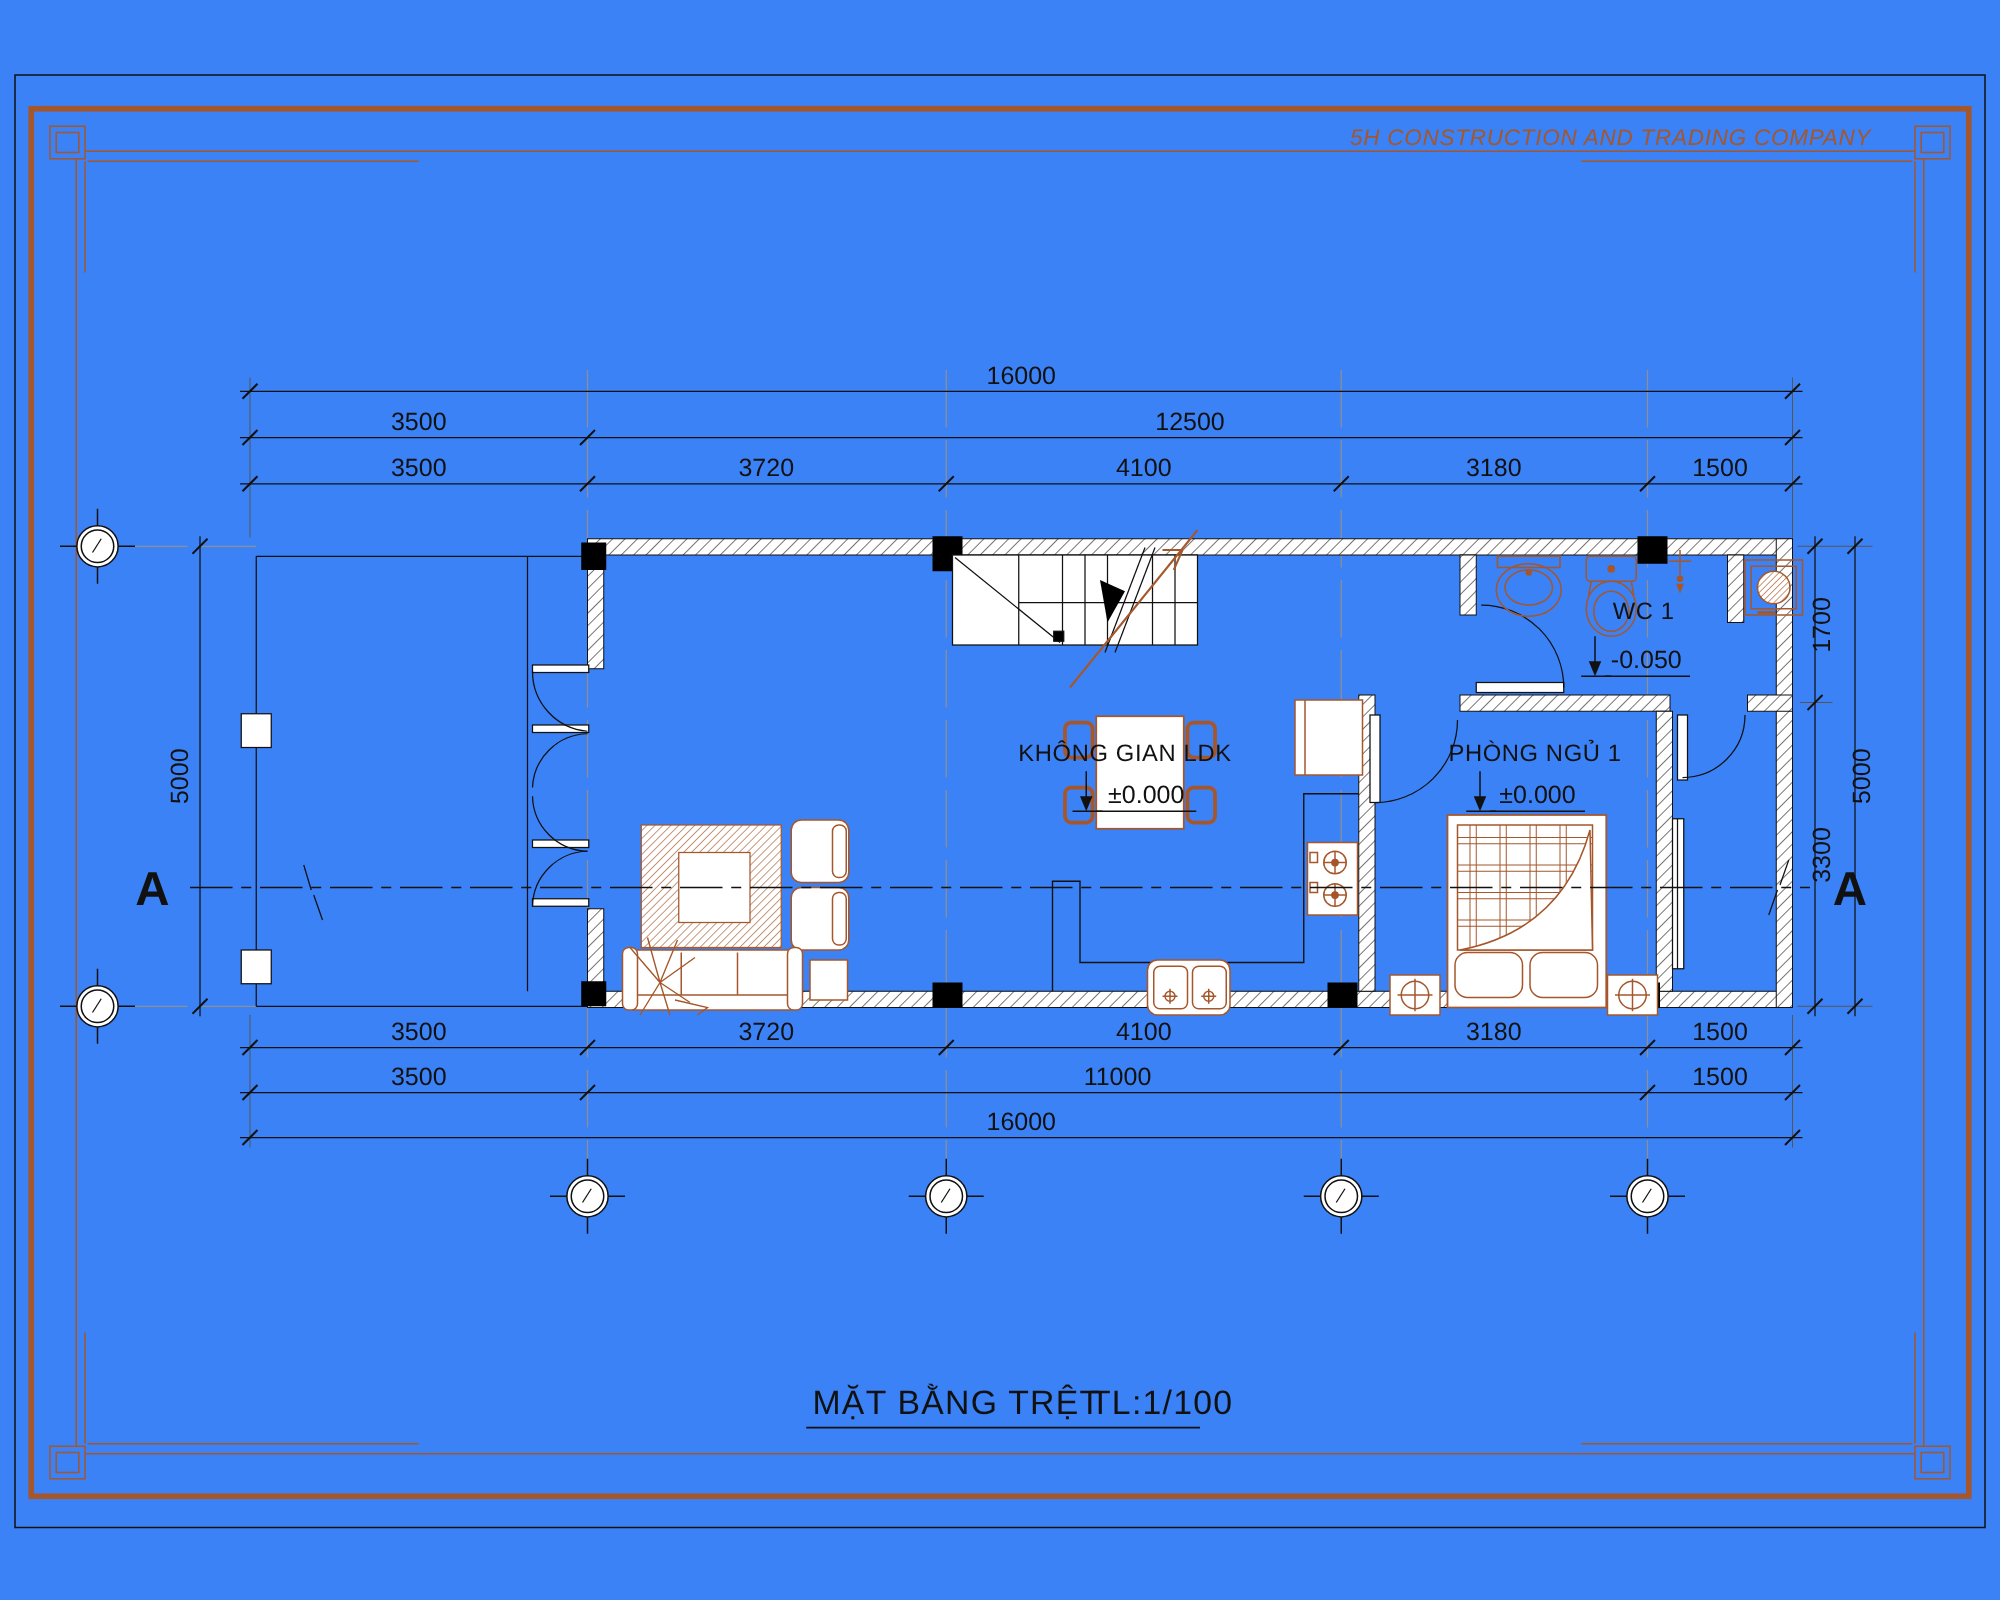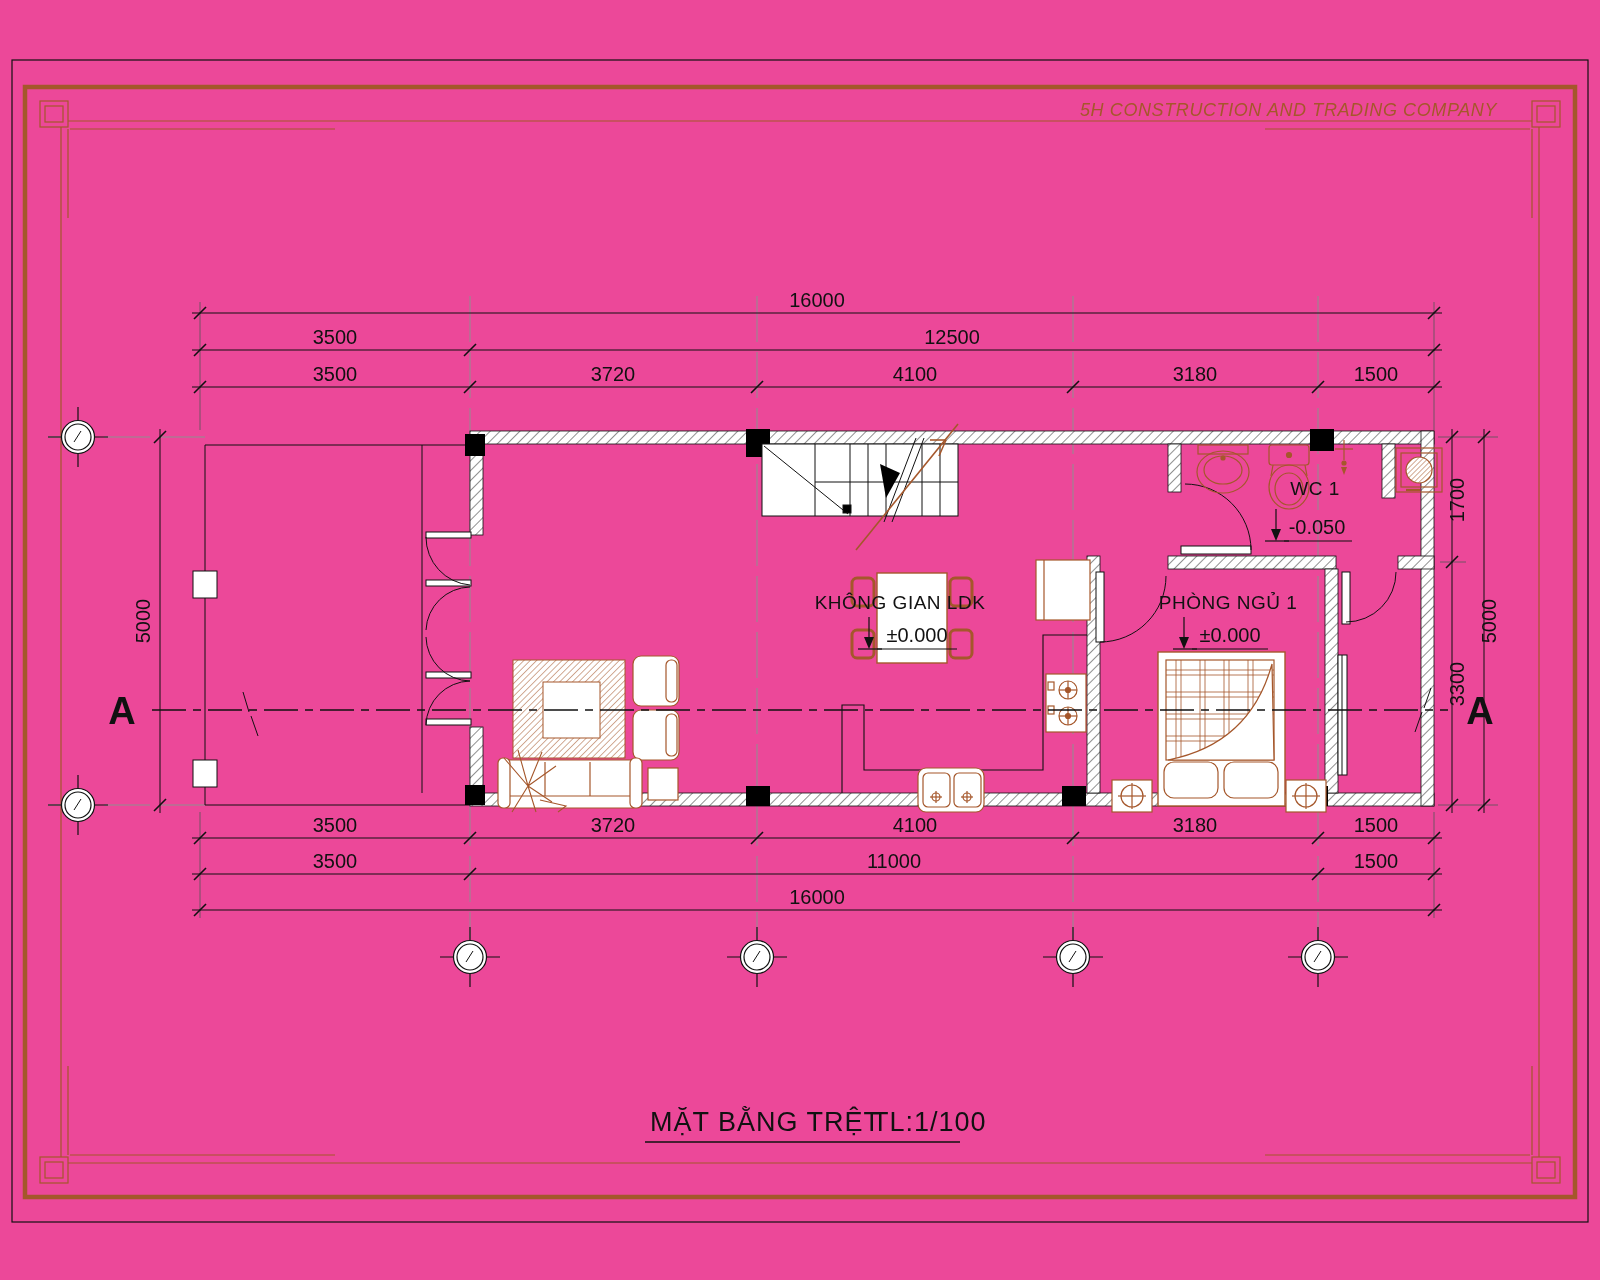--- a/index.html
+++ b/index.html
@@ -1,16 +1,16 @@
 <!DOCTYPE html>
 <html><head>
 <meta charset="utf-8">
 <style>
   html,body{margin:0;padding:0;background:#fff;}
-  #page{position:relative;width:1600px;height:1280px;background:#ec4899;overflow:hidden;
+  #page{position:relative;width:1600px;height:1280px;background:#3b82f6;overflow:hidden;
         font-family:"Liberation Sans", sans-serif;}
   svg text{font-family:"Liberation Sans", sans-serif;}
   .dimtxt{font-size:20px;fill:#111;}
   .lbltxt{font-size:19px;fill:#111;letter-spacing:.5px;}
   .lvltxt{font-size:20px;fill:#111;}
   .sectxt{font-size:38px;fill:#111;font-weight:bold;}
   .titletxt{font-size:27px;fill:#111;letter-spacing:1px;}
   .companytxt{font-size:18px;fill:#A5572B;font-style:italic;letter-spacing:.6px;}
 </style>
 </head>

